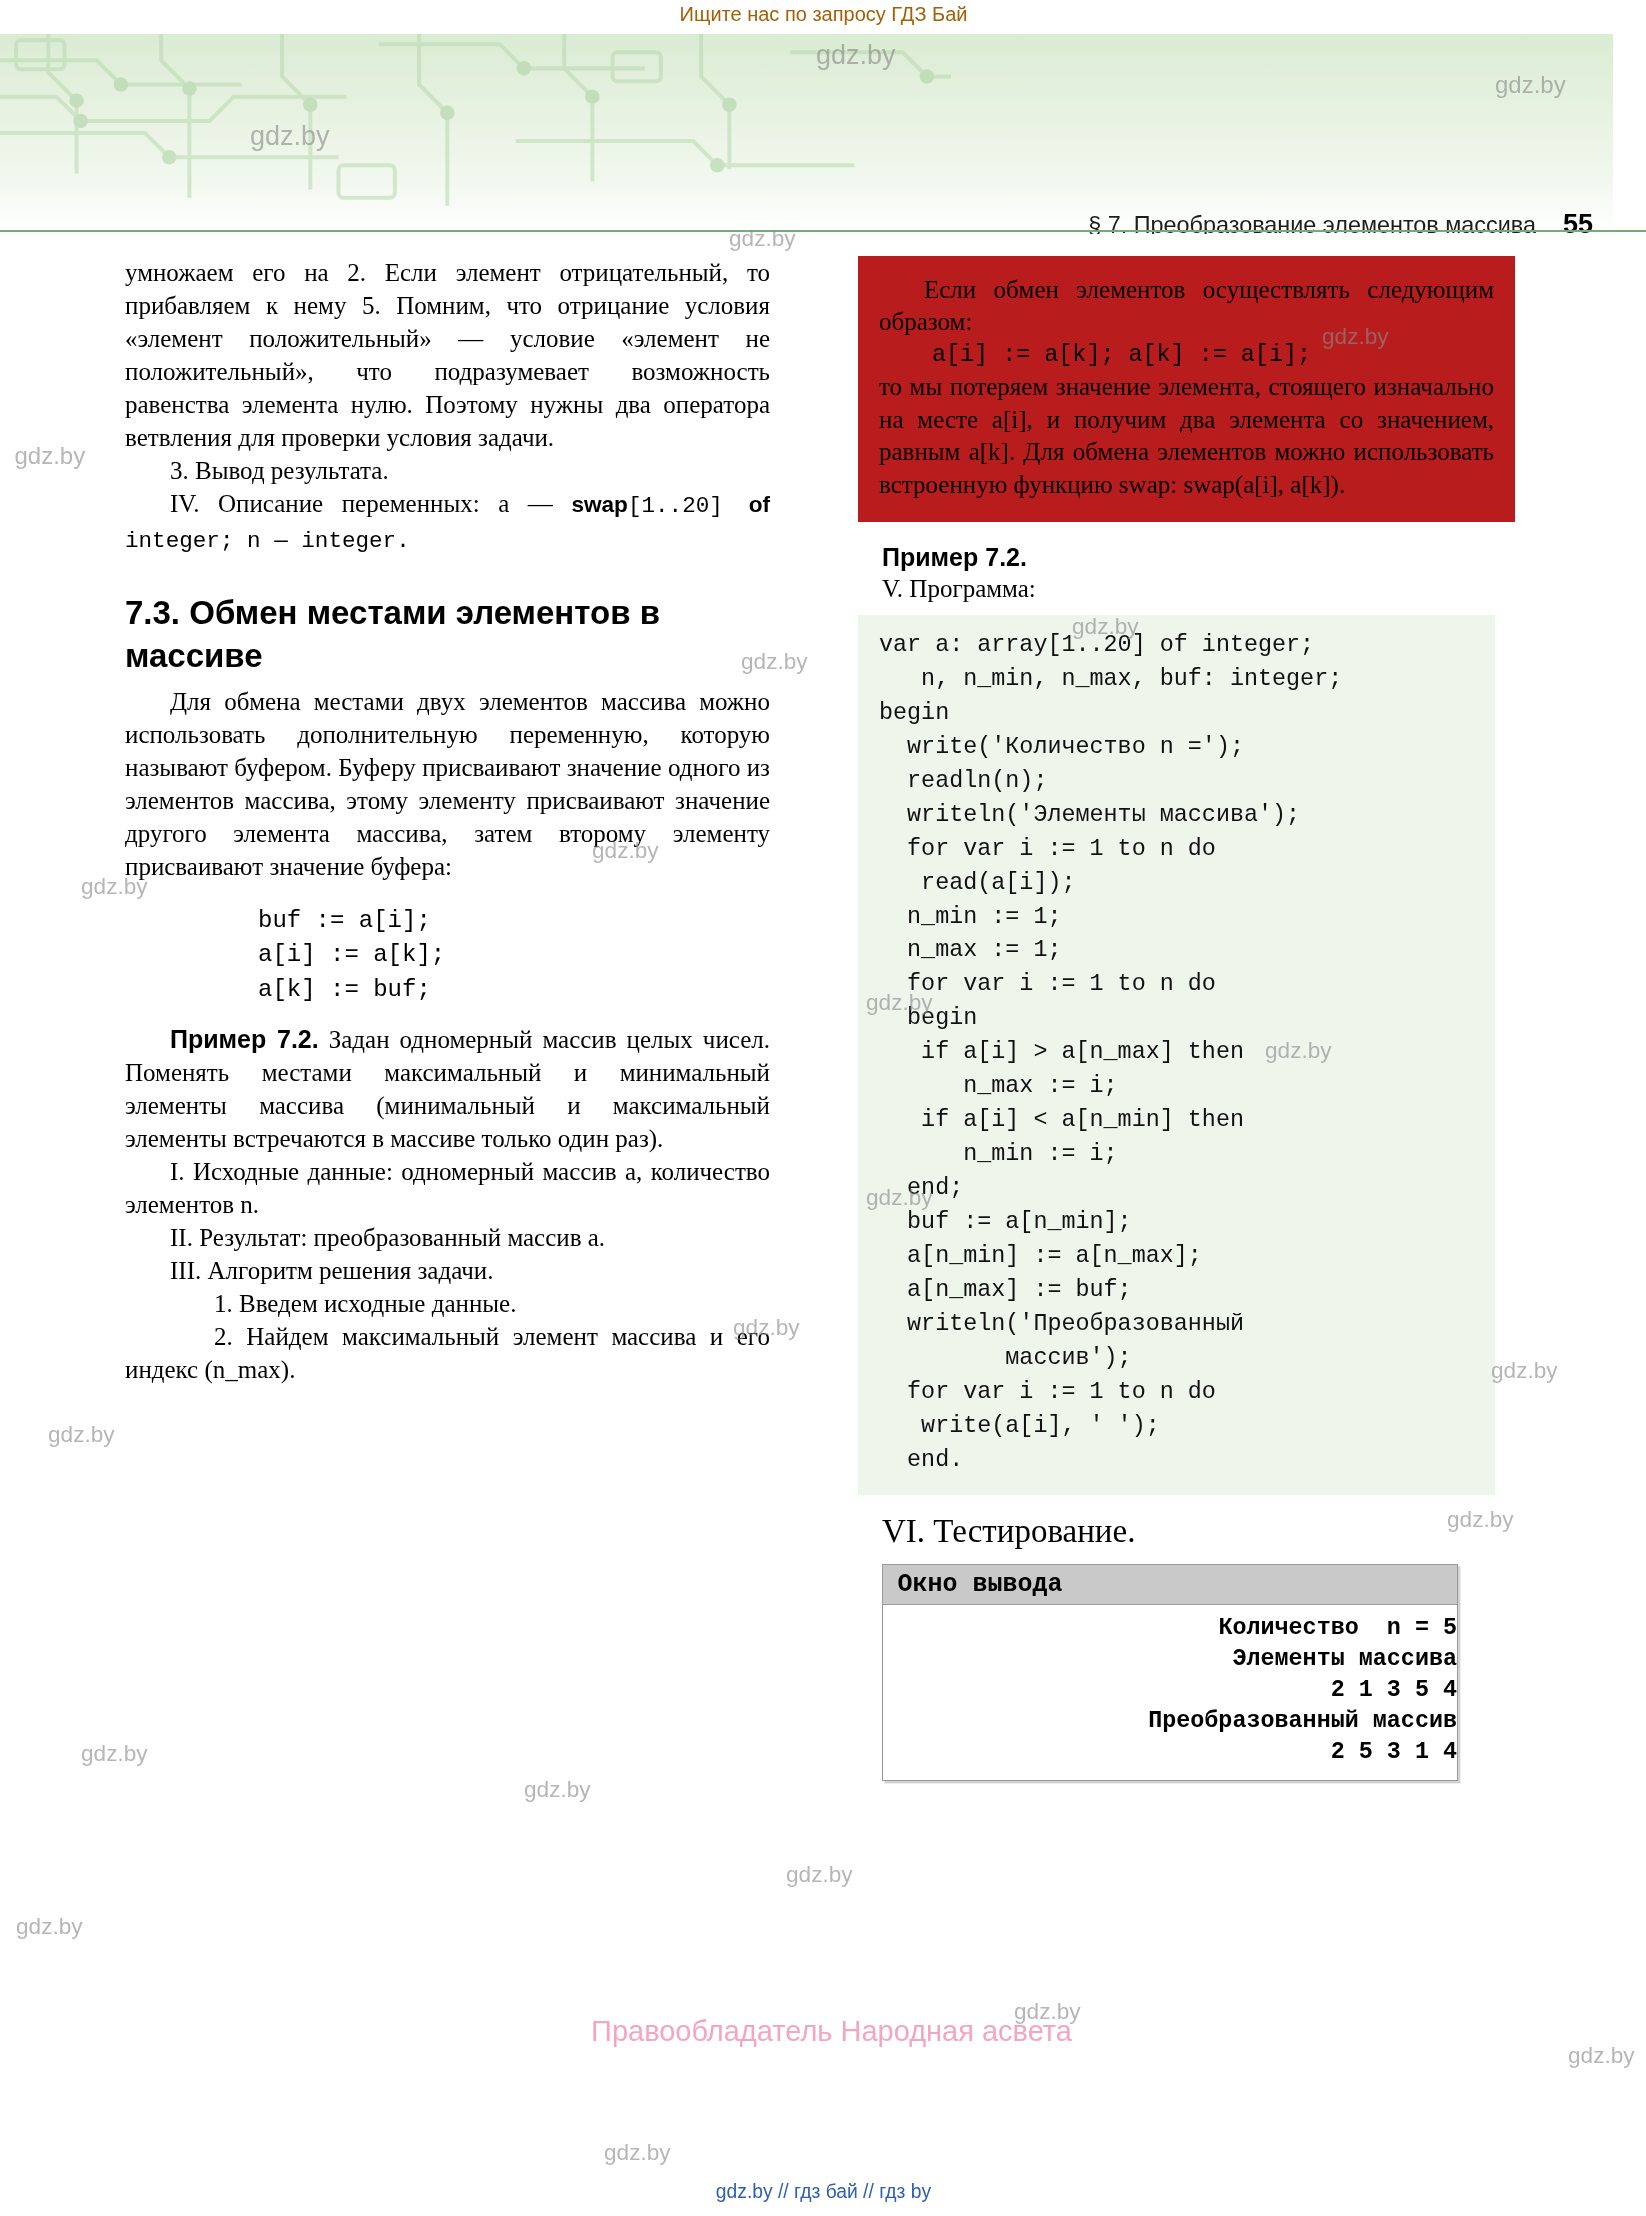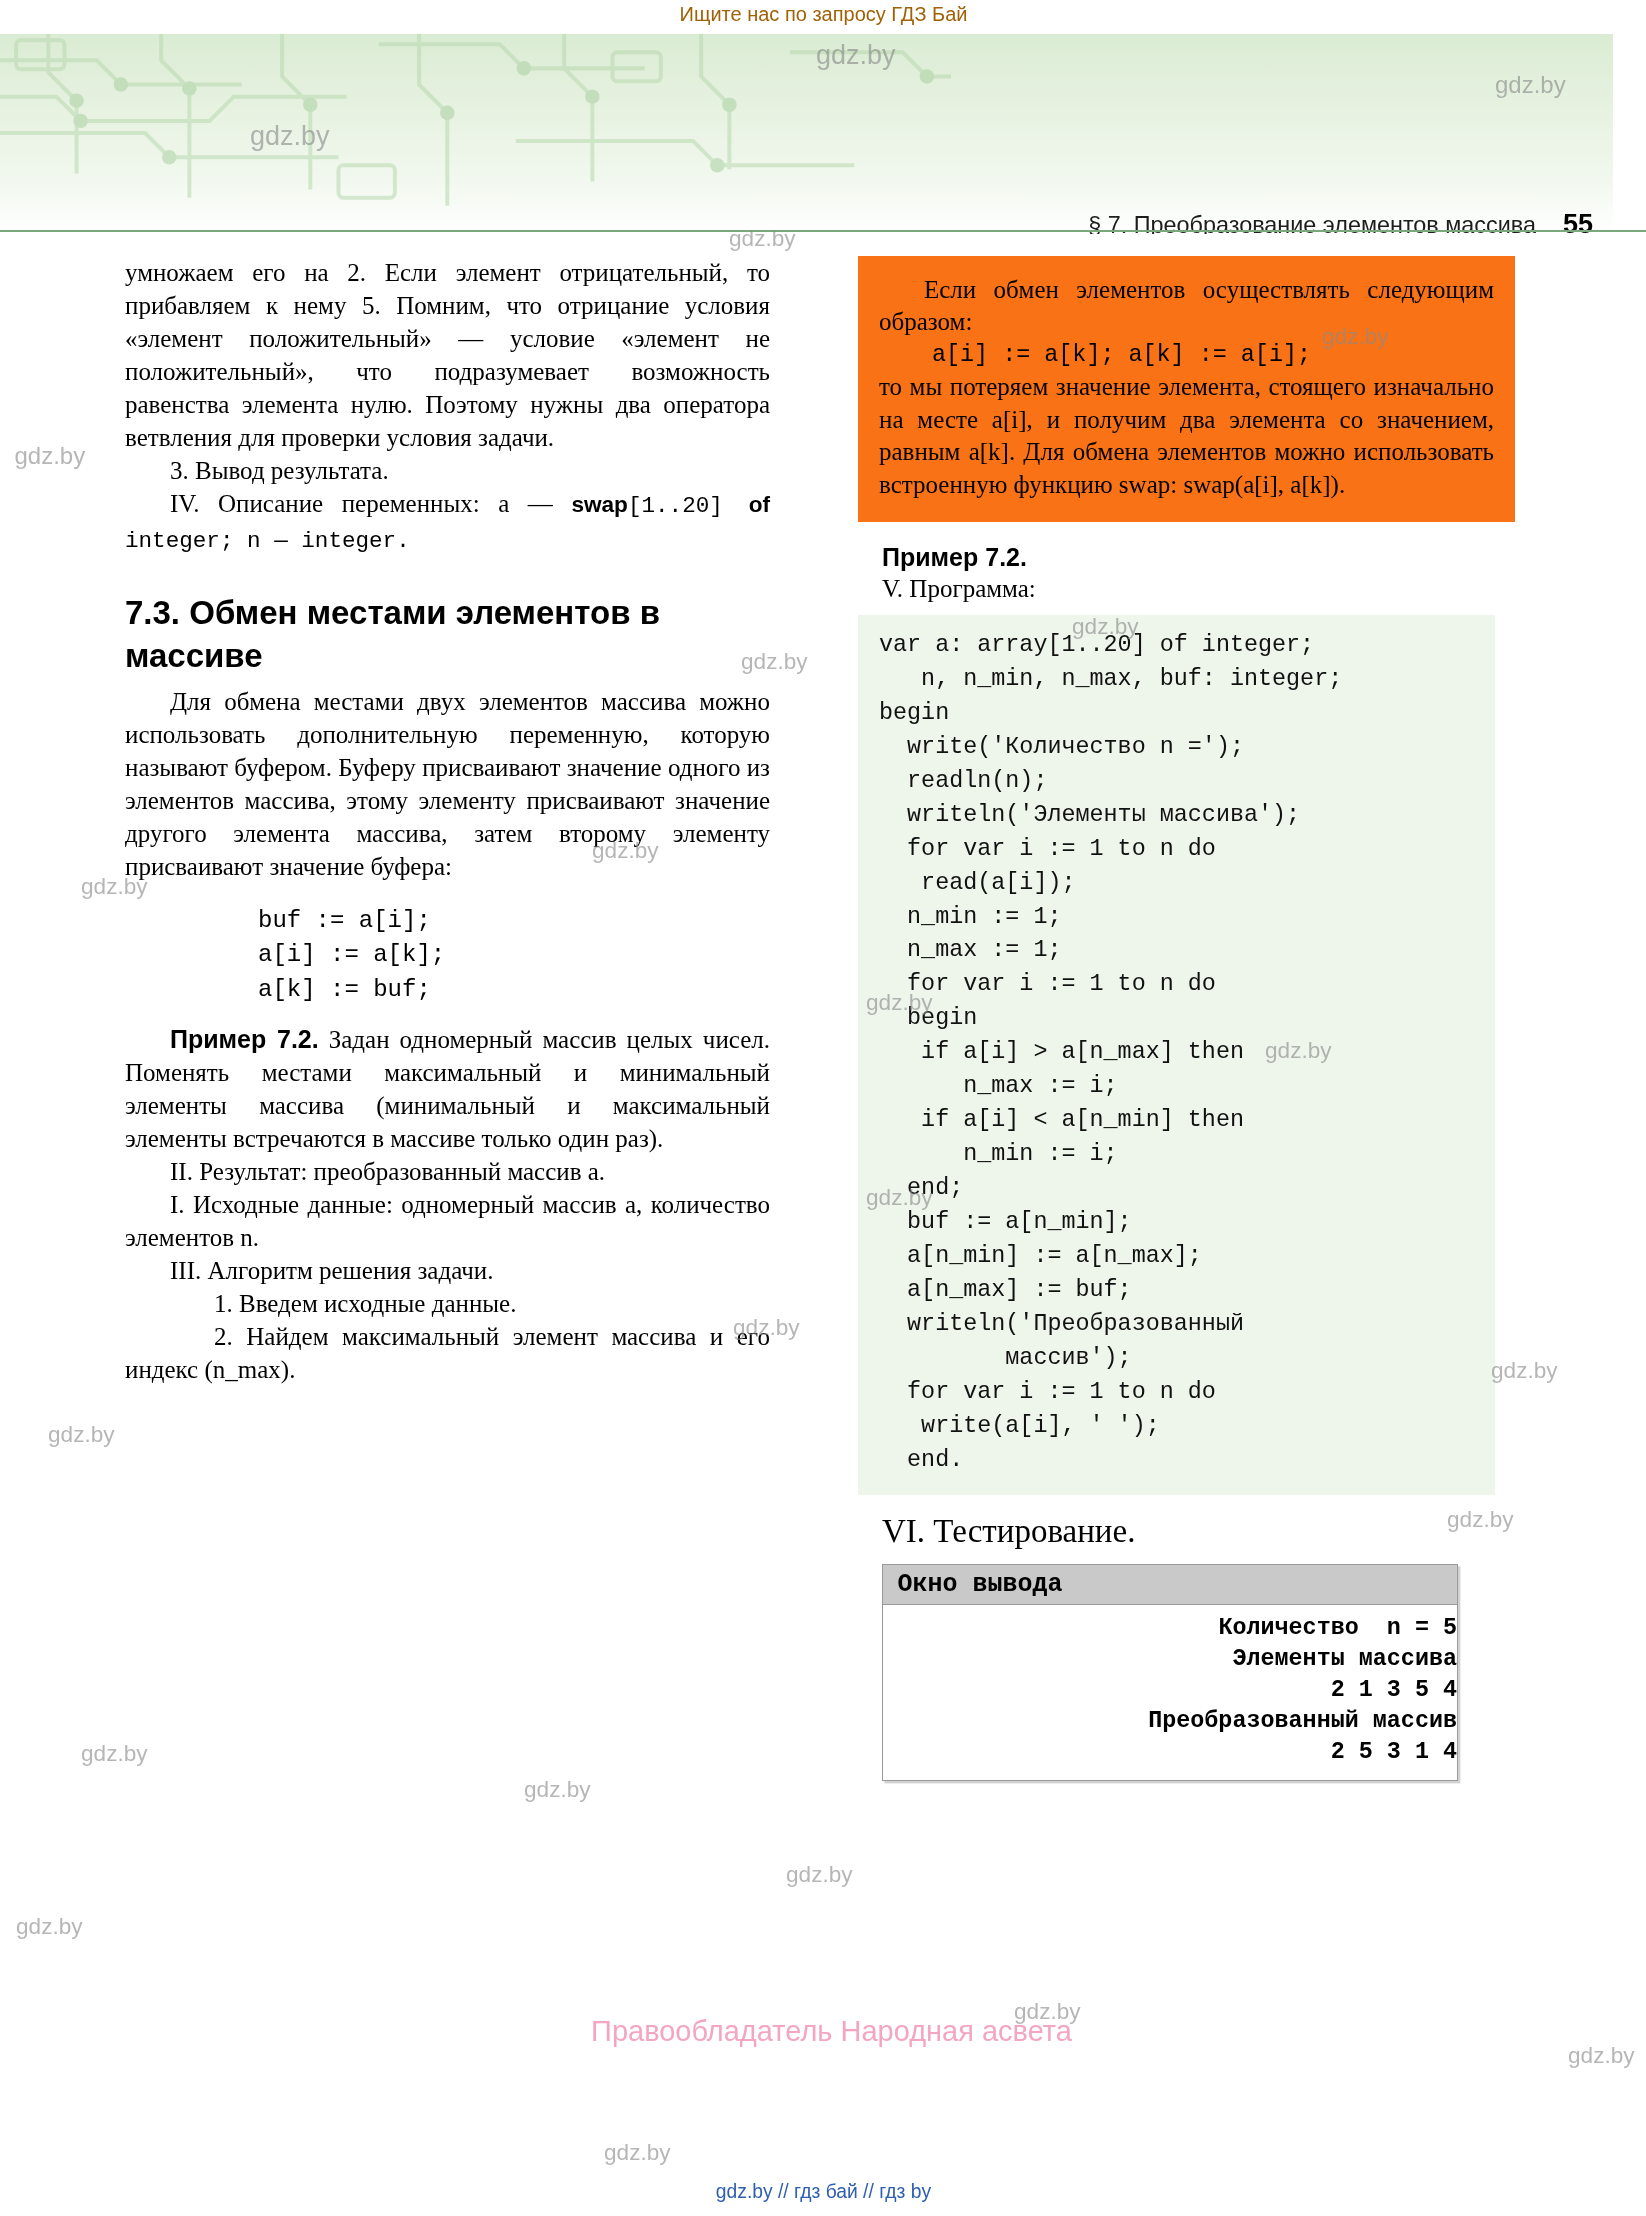--- a/index.html
+++ b/index.html
@@ -122,21 +122,21 @@
     margin: 21px 0 16px 0;
     font-family: "Liberation Mono", monospace;
     font-size: 24px;
     line-height: 1.42;
     padding-left: 133px;
     white-space: pre;
   }
 
   
   .note-panel {
-    background: #f97316;
+    background: #b91c1c;
     padding: 17.7px 21px 21px 21px;
     box-sizing: border-box;
     width: 657px;
   }
   .note-panel p {
     font-size: 25px;
     line-height: 1.3;
   }
   .note-code {
     display: block;
@@ -301,22 +301,22 @@
   <p class="indent">Для обмена местами двух элементов массива можно использовать дополнительную переменную, которую называют буфером. Буферу присваивают значение одного из элементов массива, этому элементу присваивают значение другого элемента массива, затем второму элементу присваивают значение буфера:</p>
 
   <div class="code-block">buf := a[i];
 a[i] := a[k];
 a[k] := buf;</div>
 
   <p class="indent">
     <span class="sans-b">Пример 7.2.</span><span> Задан одномерный массив целых чисел. Поменять местами максимальный и минимальный элементы массива (минимальный и максимальный элементы встречаются в массиве только один раз).</span>
   </p>
 
+  <p class="indent">I. Исходные данные: одномерный массив a, количество элементов n.</p>
   <p class="indent">II. Результат:  преобразованный массив a.</p>
-  <p class="indent">I. Исходные данные: одномерный массив a, количество элементов n.</p>
   <p class="indent">III. Алгоритм решения задачи.</p>
   <p class="indent" style="text-indent:89px">1. Введем исходные данные.</p>
   <p class="indent" style="text-indent:89px">2. Найдем максимальный элемент массива и его индекс (n_max).</p>
 </div>
 
 <div class="col-right">
 
   <div class="note-panel">
     <p class="indent">Если обмен элементов осуществлять следующим образом:</p>
     <span class="note-code">a[i] := a[k]; a[k] := a[i];</span>

